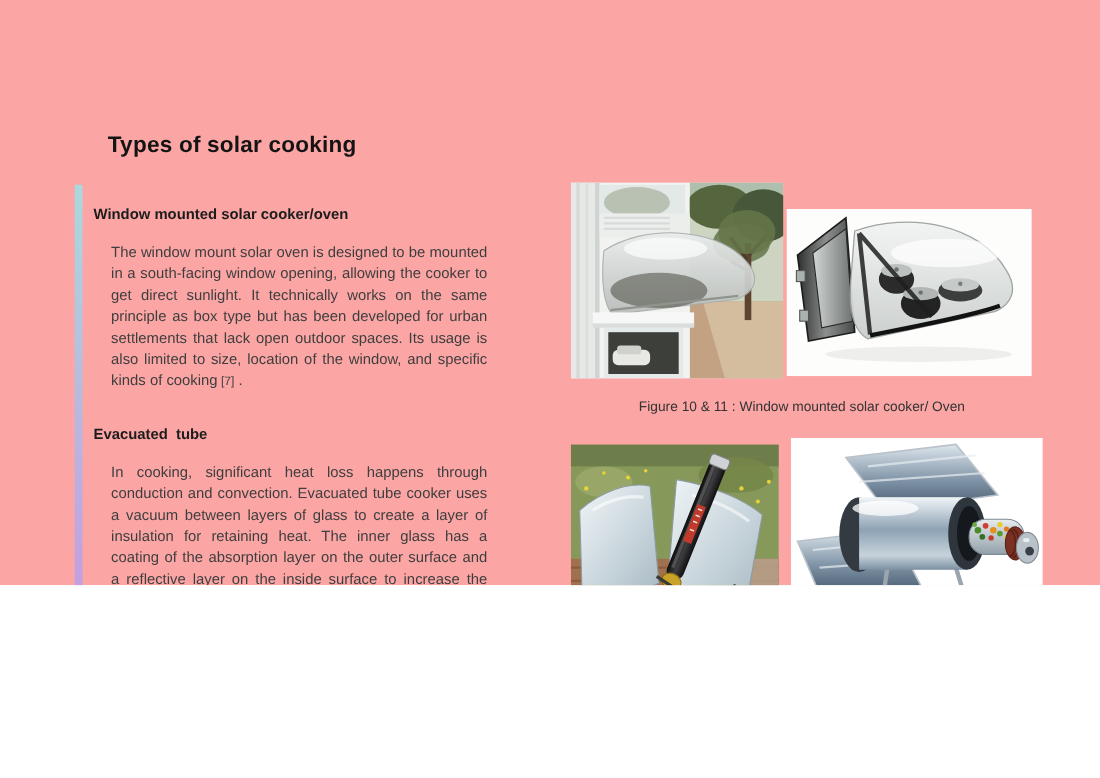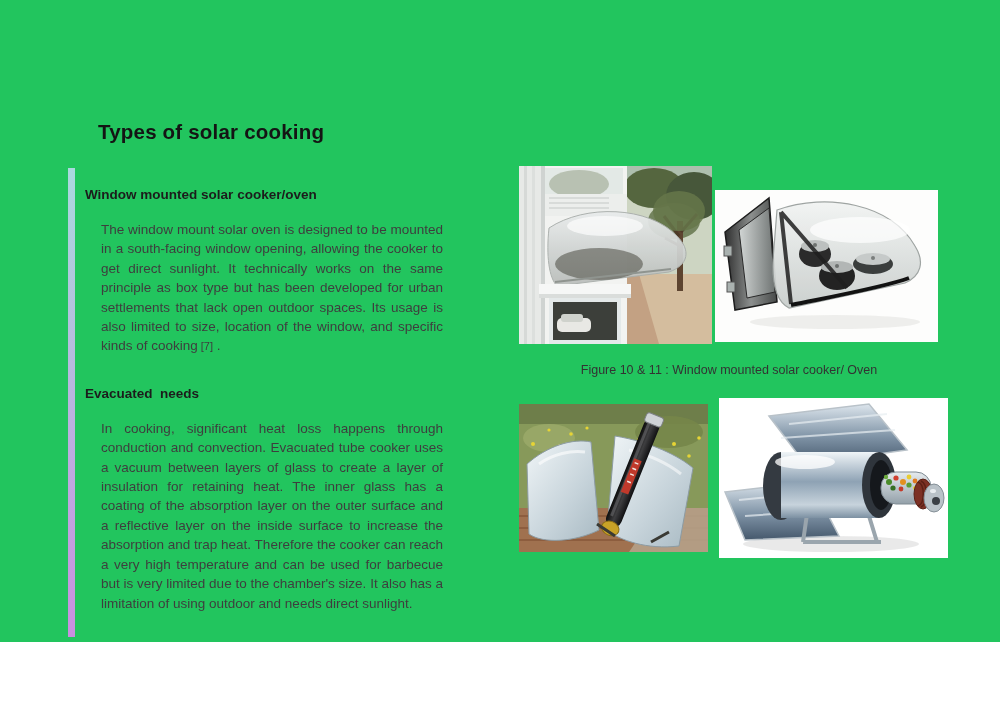--- a/index.html
+++ b/index.html
@@ -1,17 +1,17 @@
 <!DOCTYPE html>
 <html><head>
 <meta charset="utf-8">
 <style>
   html,body { margin:0; padding:0; background:#ffffff; }
   .page {
-    position:relative; width:1000px; height:642px; background:#22c55e;
+    position:relative; width:1000px; height:532px; background:#fca5a5;
     font-family:"Liberation Sans", sans-serif; overflow:hidden;
   }
   .title {
     position:absolute; left:98px; top:106px;
     font-size:20.5px; font-weight:800; color:#141414; letter-spacing:.2px;
   }
   .accent-bar {
     position:absolute; left:68px; top:168px; width:7px; height:469px;
     background:linear-gradient(180deg,#aad9de,#c98fe0);
   }
@@ -48,21 +48,21 @@
 <div class="page">
 
   <h1 class="title">Types of solar cooking</h1>
 
   <div class="accent-bar" style="background: linear-gradient(rgb(170, 217, 222), rgb(201, 143, 224));"></div>
 
   <div class="text-col">
     <h3 class="section-heading">Window mounted solar cooker/oven</h3>
     <p class="body-para"><span>The window mount solar oven is designed to be mounted in a south-facing window opening, allowing the cooker to get direct sunlight. It technically works on the same principle as box type but has been developed for urban settlements that lack open outdoor spaces. Its usage is also limited to size, location of the window, and specific kinds of cooking</span><span class="cite">[7]</span><span> .</span></p>
 
-    <h3 class="section-heading second">Evacuated  needs</h3>
+    <h3 class="section-heading second">Evacuated  tube</h3>
     <p class="body-para">In cooking, significant heat loss happens through conduction and convection. Evacuated tube cooker uses a vacuum between layers of glass to create a layer of insulation for retaining heat. The inner glass has a coating of the absorption layer on the outer surface and a reflective layer on the inside surface to increase the absorption and trap heat. Therefore the cooker can reach a very high temperature and can be used for barbecue but is very limited due to the chamber's size. It also has a limitation of using outdoor and needs direct sunlight.</p>
   </div>
 
   <svg class="figure-img fig1-photo" viewBox="0 0 193 178" preserveAspectRatio="none">
     <defs>
       <linearGradient id="domeG" x1="0" y1="0" x2="0" y2="1">
         <stop offset="0" stop-color="#e9ecec"></stop>
           <stop offset="1" stop-color="#b9bdba"></stop>
       </linearGradient>
     </defs>

